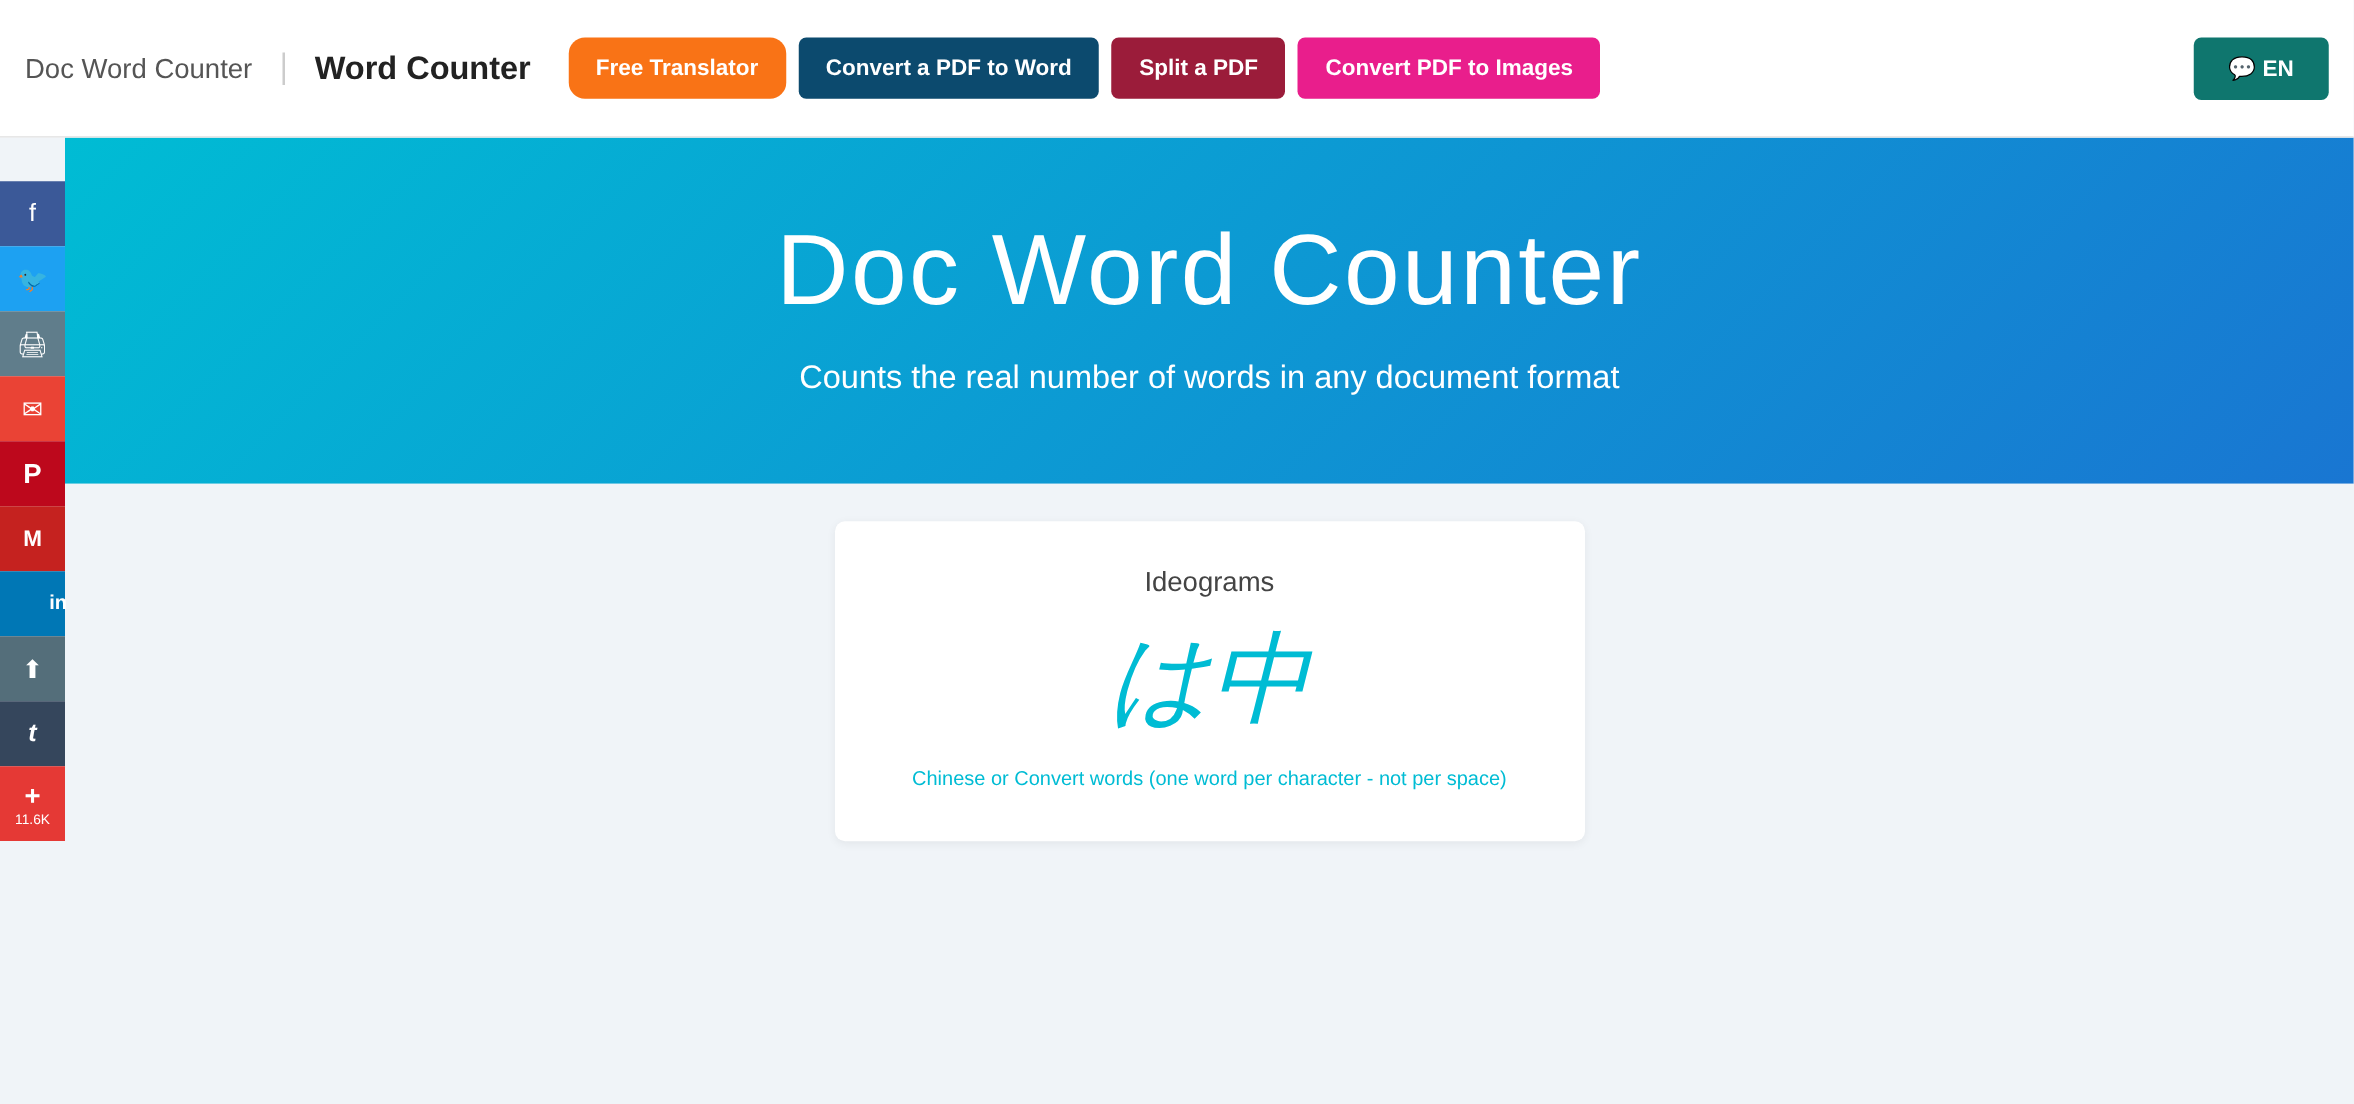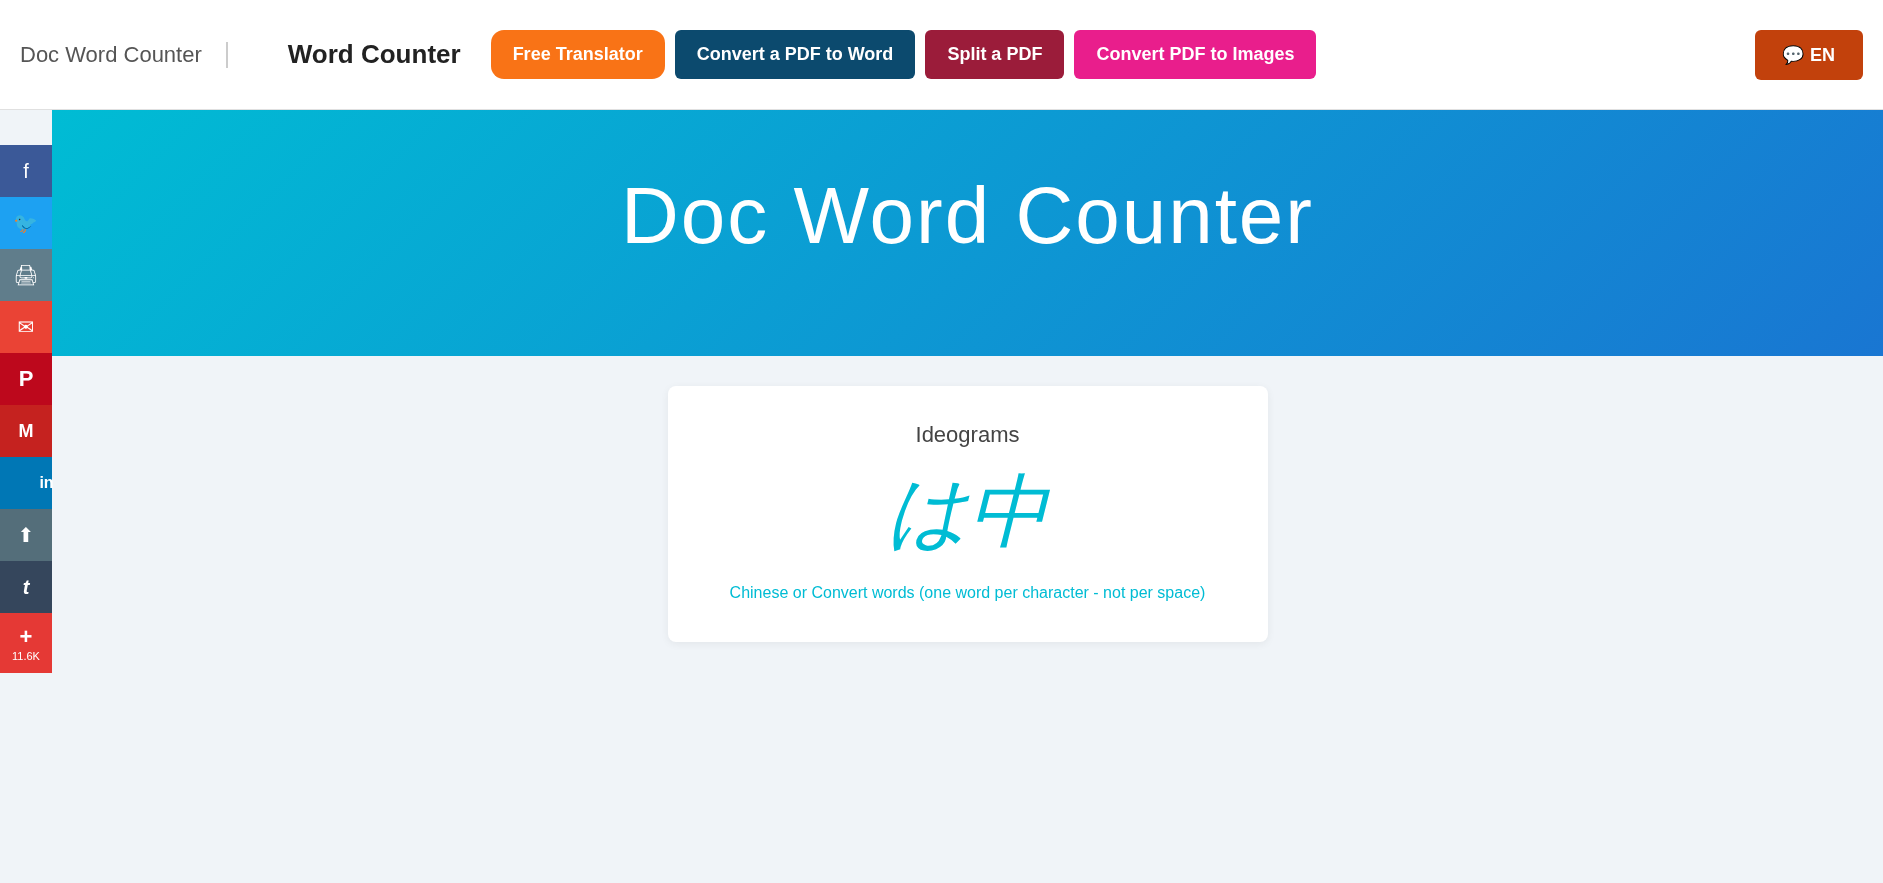--- a/index.html
+++ b/index.html
@@ -28,41 +28,40 @@
       border-right: 2px solid #ccc;
       margin-right: 24px;
       white-space: nowrap;
     }
     .nav-word-counter {
       font-size: 26px;
       font-weight: bold;
       color: #222;
       margin-right: 30px;
       white-space: nowrap;
-      margin-left: 36px;
     }
     .btn-nav {
       border: none;
       border-radius: 6px;
       padding: 14px 22px;
       font-size: 18px;
       font-weight: bold;
       color: #fff;
       cursor: pointer;
       margin-right: 10px;
       white-space: nowrap;
     }
     .btn-orange { background: #f97316; border-radius: 13px; }
     .btn-gray { background: #0c4a6e; }
     .btn-dark-red { background: #9b1c3a; }
     .btn-pink { background: #e91e8c; }
     .btn-lang {
       position: absolute;
       right: 20px;
-      background: #c2410c;
+      background: #0f766e;
       color: #fff;
       border: none;
       border-radius: 6px;
       padding: 14px 28px;
       font-size: 18px;
       font-weight: bold;
       cursor: pointer;
       display: flex;
       align-items: center;
       gap: 8px;
@@ -204,20 +203,21 @@
     <span style="font-style:italic;font-weight:bold;">t</span>
   </button>
   <button class="social-btn social-more" style="height:60px; flex-direction:column;">
     <span style="font-size:22px;font-weight:bold;">+</span>
     <span style="font-size:11px;">11.6K</span>
   </button>
 </div>
 
 <div class="hero">
   <h1 class="hero-title">Doc Word Counter</h1>
+  <p class="hero-subtitle">Counts the real number of words in any document format</p>
 </div>
 
 <div class="cards-section">
   <div class="card">
     <div class="card-title">Ideograms</div>
     <div class="card-icon">は中</div>
     <div class="card-desc">Chinese or Convert words (one word per character - not per space)</div>
   </div>
 </div>
 

